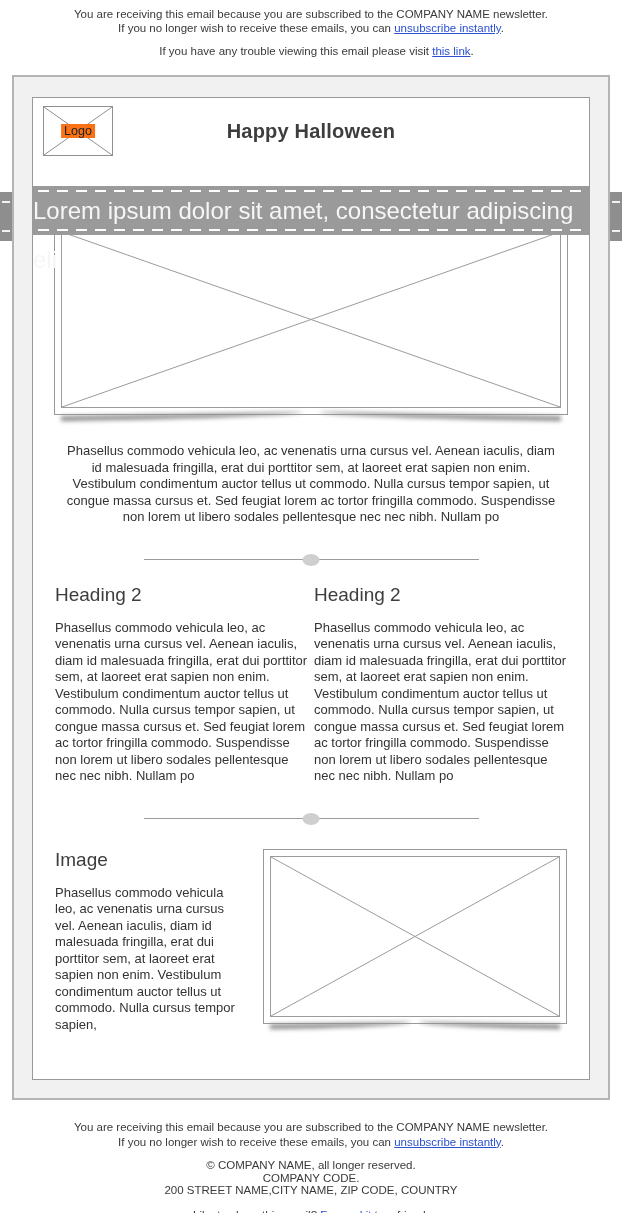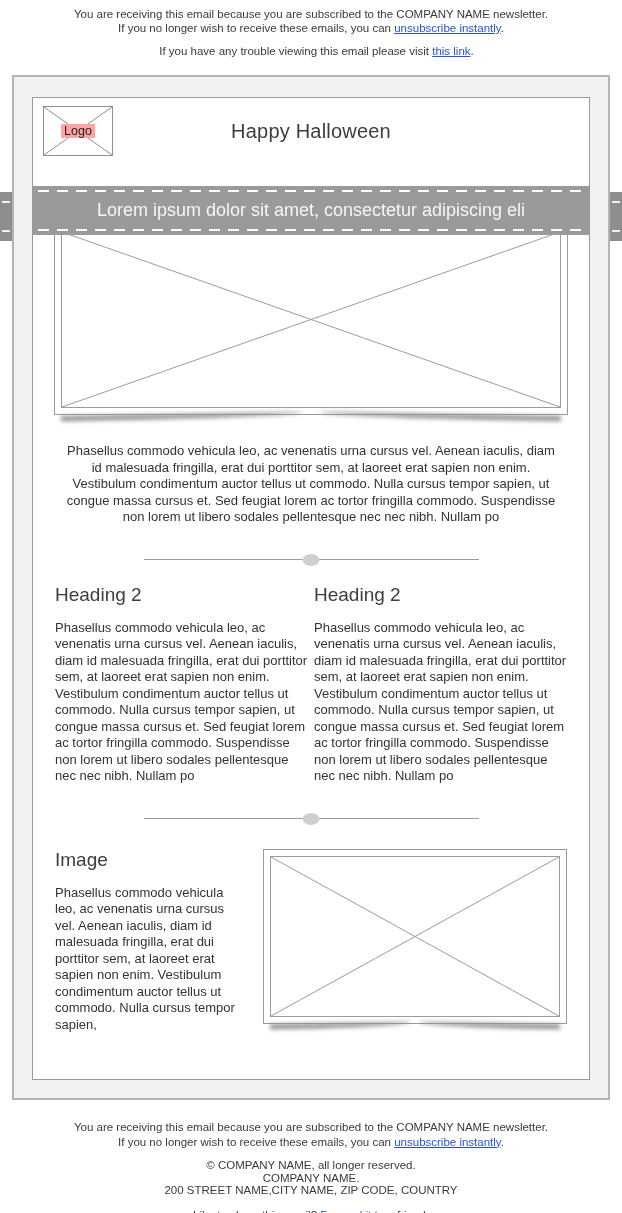--- a/index.html
+++ b/index.html
@@ -21,30 +21,30 @@
     background: #f1f1f1;
     border: 2px solid #b4b4b4;
     padding: 20px 18px 18px;
   }
   .card { background: #fff; border: 1px solid #999; }
 
   
   .card-header { position: relative; height: 88px; }
   .logo-box { position: absolute; left: 10px; top: 8px; width: 70px; height: 50px; border: 1px solid #8f8f8f; background: #fff; }
   .logo-box svg { position: absolute; left: 0; top: 0; width: 100%; height: 100%; }
-  .logo-label { position: absolute; left: 50%; top: 50%; transform: translate(-50%,-50%); background: #fca5a5; padding: 0 3px; font-size: 12.5px; color: #222; white-space: nowrap; }
-  .page-title { text-align: center; padding-top: 22px; font-size: 20px; font-weight: 400; color: #3d3d3d; letter-spacing: .2px; }
+  .logo-label { position: absolute; left: 50%; top: 50%; transform: translate(-50%,-50%); background: #f97316; padding: 0 3px; font-size: 12.5px; color: #222; white-space: nowrap; }
+  .page-title { text-align: center; padding-top: 22px; font-size: 20px; font-weight: 700; color: #3d3d3d; letter-spacing: .2px; }
 
   
   .ribbon { position: relative; z-index: 2; height: 49px; background: #9a9a9a; }
   .ribbon-dash { position: absolute; left: 5px; right: 5px; height: 2px;
     background: repeating-linear-gradient(90deg, #fdfdfd 0 11px, rgba(0,0,0,0) 11px 19px); }
   .ribbon-dash.top { top: 4px; }
   .ribbon-dash.bottom { bottom: 4px; }
-  .ribbon-text { text-align: center; line-height: 49px; font-size: 18px; color: #f6f6f6; }
+  .ribbon-text { text-align: left; line-height: 49px; font-size: 24px; color: #f6f6f6; }
   .ribbon-tab { position: absolute; z-index: -1; top: 6px; width: 12px; height: 49px; background: #8e8e8e; }
   .ribbon-tab.left { left: -33px; }
   .ribbon-tab.right { right: -33px; }
   .ribbon-tab::before, .ribbon-tab::after { content: ""; position: absolute; left: 2px; width: 8px; height: 2px; background: #f2f2f2; }
   .ribbon-tab::before { top: 9px; }
   .ribbon-tab::after { bottom: 9px; }
 
   
   .frame { background: #fff; border: 1px solid #999; padding: 6px; }
   .frame-inner { border: 1px solid #9b9b9b; }
@@ -177,19 +177,19 @@
   </div>
 </div>
 
 <div class="footer">
   <div>
     <span>You are receiving this email because you are subscribed to the COMPANY NAME newsletter.</span><br>
     <span>If you no longer wish to receive these emails, you can </span><a>unsubscribe instantly</a><span>.</span>
   </div>
   <div class="block2">
     <div>© COMPANY NAME, all longer reserved.</div>
-    <div>COMPANY NAME.</div>
+    <div>COMPANY CODE.</div>
     <div>200 STREET NAME,CITY NAME, ZIP CODE, COUNTRY</div>
   </div>
   <div class="block3">
     <span>Like to share this email? </span><a>Forward it</a><span> to a friend.</span>
   </div>
 </div>
 
 </body></html>

